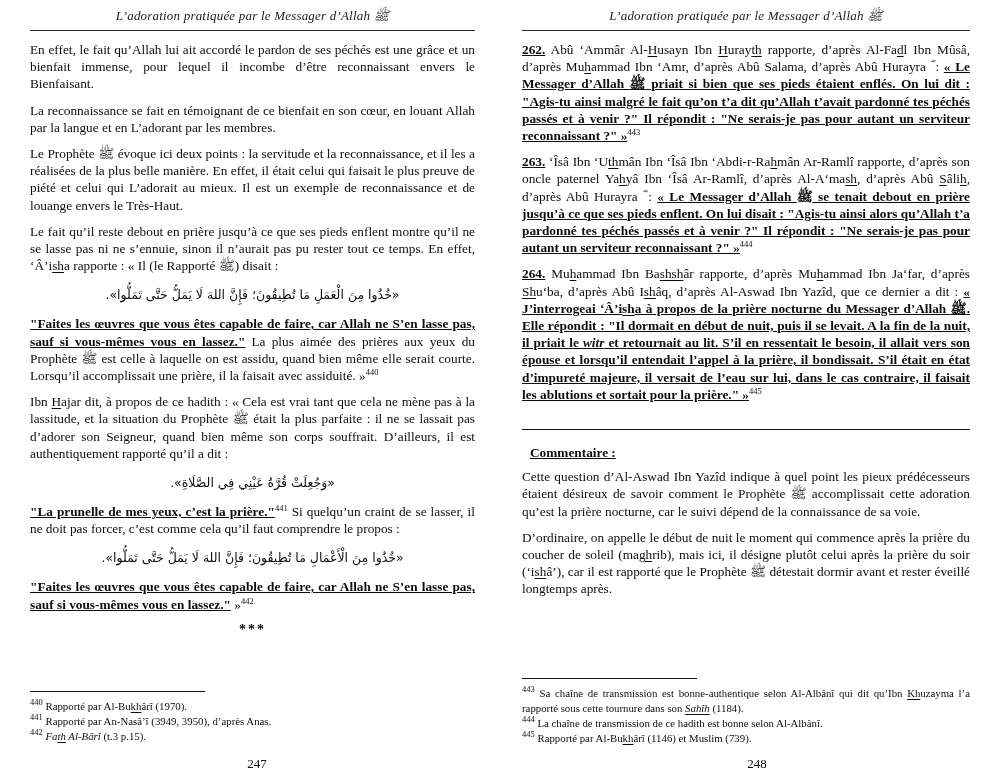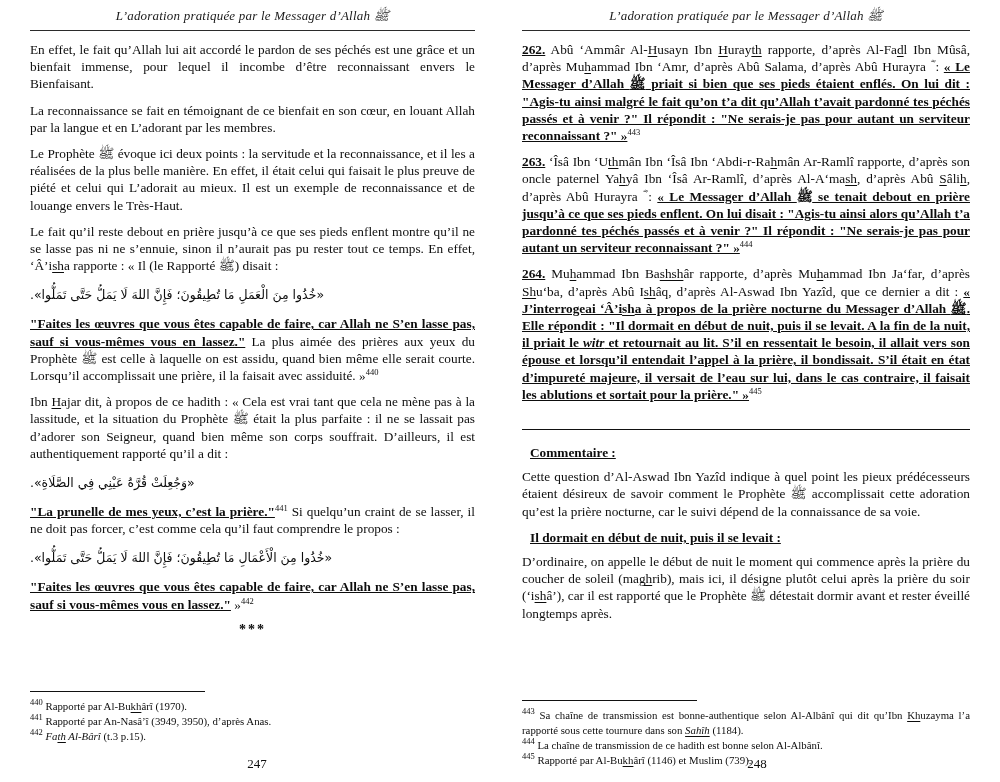--- a/index.html
+++ b/index.html
@@ -17,42 +17,42 @@
     text-align: center; font-style: italic; font-size: 13px;
     color: #1a1a1a; padding-bottom: 3px; letter-spacing: 0.2px;
   }
   .header-rule { border-bottom: 1.5px solid #2b2b2b; margin-bottom: 10px; }
 
   .p {
     font-size: 13.3px; line-height: 17.2px; text-align: justify;
     margin: 0 0 9px 0;
   }
   .arabic {
-    direction: rtl; text-align: left;
+    direction: rtl; text-align: center;
     font-family: "DejaVu Sans", sans-serif;
     font-size: 12.5px; line-height: 24px;
     margin: 1px 0 8px 0;
   }
   .stars {
     text-align: center; font-weight: bold; font-size: 14px;
     letter-spacing: 2px; margin: 8px 0 0 0;
   }
   .heading { margin: 0 0 7px 8px; }
   .rule-commentaire { border-top: 1.2px solid #111; margin: 26px 0 14px 0; }
 
   .b { font-weight: bold; text-decoration: underline; }
   .i { font-style: italic; }
   .u { text-decoration: underline; text-underline-offset: 2px; }
   .sup { vertical-align: super; font-size: 8.5px; line-height: 0; }
 
   .footnotes {
     position: absolute; left: 30px; right: 20px; bottom: 38px;
     font-size: 10.8px; line-height: 15px;
   }
-  .page-right .footnotes { left: 22px; right: 30px; bottom: 14px; }
+  .page-right .footnotes { left: 22px; right: 30px; bottom: 36px; }
   .fn-rule { width: 175px; border-top: 1px solid #111; margin-bottom: 7px; }
   .fn { margin: 0; text-align: justify; }
 
   .page-number {
     position: absolute; left: 14px; right: 0; bottom: 10px;
     text-align: center; font-size: 13px;
   }
 </style>
 </head>
 <body>
@@ -90,21 +90,20 @@
     <div class="header-rule"></div>
 
     <p class="p"><span class="b">262.</span><span> Abû ‘Ammâr Al-</span><span class="u">H</span><span>usayn Ibn </span><span class="u">H</span><span>uray</span><span class="u">th</span><span> rapporte, d’après Al-Fa</span><span class="u">d</span><span>l Ibn Mûsâ, d’après Mu</span><span class="u">h</span><span>ammad Ibn ‘Amr, d’après Abû Salama, d’après Abû Hurayra ؓ : </span><span class="b">« Le Messager d’Allah ﷺ priait si bien que ses pieds étaient enflés. On lui dit : "Agis-tu ainsi malgré le fait qu’on t’a dit qu’Allah t’avait pardonné tes péchés passés et à venir ?" Il répondit : "Ne serais-je pas pour autant un serviteur reconnaissant ?" »</span><span class="sup">443</span></p>
     <p class="p"><span class="b">263.</span><span> ‘Îsâ Ibn ‘U</span><span class="u">th</span><span>mân Ibn ‘Îsâ Ibn ‘Abdi-r-Ra</span><span class="u">h</span><span>mân Ar-Ramlî rapporte, d’après son oncle paternel Ya</span><span class="u">h</span><span>yâ Ibn ‘Îsâ Ar-Ramlî, d’après Al-A‘ma</span><span class="u">sh</span><span>, d’après Abû </span><span class="u">S</span><span>âli</span><span class="u">h</span><span>, d’après Abû Hurayra ؓ : </span><span class="b">« Le Messager d’Allah ﷺ se tenait debout en prière jusqu’à ce que ses pieds enflent. On lui disait : "Agis-tu ainsi alors qu’Allah t’a pardonné tes péchés passés et à venir ?" Il répondit : "Ne serais-je pas pour autant un serviteur reconnaissant ?" »</span><span class="sup">444</span></p>
     <p class="p"><span class="b">264.</span><span> Mu</span><span class="u">h</span><span>ammad Ibn Ba</span><span class="u">shsh</span><span>âr rapporte, d’après Mu</span><span class="u">h</span><span>ammad Ibn Ja‘far, d’après </span><span class="u">Sh</span><span>u‘ba, d’après Abû I</span><span class="u">sh</span><span>âq, d’après Al-Aswad Ibn Yazîd, que ce dernier a dit : </span><span class="b">« J’interrogeai ‘Â’i</span><span class="b u">sh</span><span class="b">a à propos de la prière nocturne du Messager d’Allah ﷺ. Elle répondit : "Il dormait en début de nuit, puis il se levait. A la fin de la nuit, il priait le </span><span class="b i">witr</span><span class="b"> et retournait au lit. S’il en ressentait le besoin, il allait vers son épouse et lorsqu’il entendait l’appel à la prière, il bondissait. S’il était en état d’impureté majeure, il versait de l’eau sur lui, dans le cas contraire, il faisait les ablutions et sortait pour la prière." »</span><span class="sup">445</span></p>
 
     <div class="rule-commentaire"></div>
 
     <p class="p heading"><span class="b">Commentaire :</span></p>
     <p class="p"><span>Cette question d’Al-Aswad Ibn Yazîd indique à quel point les pieux prédécesseurs étaient désireux de savoir comment le Prophète ﷺ accomplissait cette adoration qu’est la prière nocturne, car le suivi dépend de la connaissance de sa voie.</span></p>
-    <p class="p heading"><span class="b">Il dormait en début de nuit, puis il se levait :</span></p>
     <p class="p"><span>D’ordinaire, on appelle le début de nuit le moment qui commence après la prière du coucher de soleil (ma</span><span class="u">gh</span><span>rib), mais ici, il désigne plutôt celui après la prière du soir (‘i</span><span class="u">sh</span><span>â’), car il est rapporté que le Prophète ﷺ détestait dormir avant et rester éveillé longtemps après.</span></p>
 
     <div class="footnotes">
       <div class="fn-rule"></div>
       <p class="fn"><span class="sup">443</span><span> Sa chaîne de transmission est bonne-authentique selon Al-Albânî qui dit qu’Ibn </span><span class="u">Kh</span><span>uzayma l’a rapporté sous cette tournure dans son </span><span class="i u">Sahîh</span><span> (1184).</span></p>
       <p class="fn"><span class="sup">444</span><span> La chaîne de transmission de ce hadith est bonne selon Al-Albânî.</span></p>
       <p class="fn"><span class="sup">445</span><span> Rapporté par Al-Bu</span><span class="u">kh</span><span>ârî (1146) et Muslim (739).</span></p>
     </div>
     <div class="page-number">248</div>
   </div>

